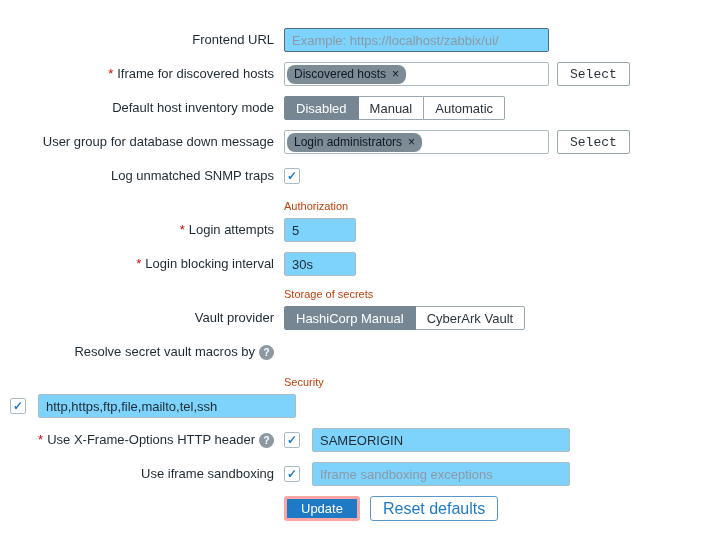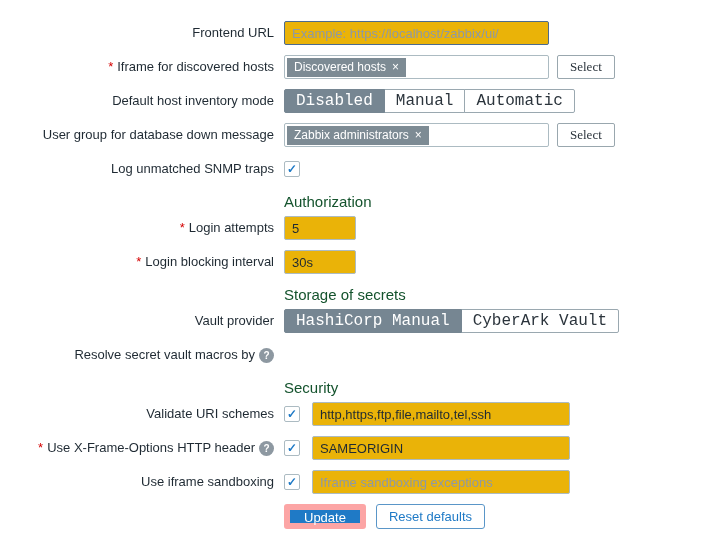--- a/index.html
+++ b/index.html
@@ -1,85 +1,85 @@
 <!DOCTYPE html>
 <html><head>
 <meta charset="utf-8">
 <style>
   html,body { margin:0; padding:0; }
   body {
     width:704px; height:556px; background:#ffffff; overflow:hidden;
     font-family:"Liberation Sans", sans-serif; font-size:13px; color:#1f2a33;
   }
-  .page { padding-top:21px; }
+  .page { padding-top:28px; }
   .row { display:flex; align-items:center; margin-bottom:10px; min-height:24px; }
   .label-col {
     width:274px; flex-shrink:0; display:flex; justify-content:flex-end;
     align-items:center; gap:4px; text-align:right; line-height:16px;
   }
   .field-col { margin-left:10px; display:flex; align-items:center; gap:8px; }
   .field-col.cb-gap { gap:12px; }
   .req { color:#d40000; }
   .help-icon {
     width:15px; height:15px; border-radius:50%; background:#8d98a1; color:#fff;
     font-size:10px; line-height:15px; text-align:center; display:inline-block;
     flex-shrink:0; cursor:pointer; font-weight:bold;
   }
   .text-input {
     box-sizing:border-box; height:24px; border:1px solid #acbbc2; border-radius:2px;
     padding:0 7px; font-family:"Liberation Sans", sans-serif; font-size:13px;
-    color:#1f2a33; background:#eab308; outline:none;
+    color:#1f2a33; background:#7dd3fc; outline:none;
   }
   .text-input::placeholder { color:#8d99a6; opacity:1; }
   .text-input.focused { border:1px solid #4c6b8f; }
   .w-wide { width:265px; }
   .w-small { width:72px; }
   .w-sec { width:258px; }
   .multiselect {
     box-sizing:border-box; width:265px; height:24px; border:1px solid #acbbc2;
     border-radius:2px; display:flex; align-items:center; padding:0 2px; background:#fff;
   }
   .chip {
-    background:#7d8b94; color:#ffffff; border-radius:0; height:19px;
+    background:#7d8b94; color:#0f172a; border-radius:8px; height:19px;
     display:inline-flex; align-items:center; padding:0 7px; gap:6px; font-size:12px;
     cursor:pointer; white-space:nowrap;
   }
   .chip .x { cursor:pointer; font-size:12px; line-height:1; }
   .btn-secondary {
     box-sizing:border-box; height:24px; padding:0 12px; background:#fff;
     border:1px solid #99a7ae; border-radius:2px; color:#2b343c;
-    font-family:Liberation Serif, serif; font-size:13px; cursor:pointer;
+    font-family:Liberation Mono, monospace; font-size:13px; cursor:pointer;
   }
   .segmented { display:flex; }
   .seg {
     box-sizing:border-box; height:24px; padding:0 11px; background:#fff;
-    border:1px solid #9aa8b0; margin-left:-1px; color:#2b343c; font-size:16px;
-    display:flex; align-items:center; cursor:pointer; white-space:nowrap;font-family:Liberation Mono, monospace;
+    border:1px solid #9aa8b0; margin-left:-1px; color:#2b343c; font-size:13px;
+    display:flex; align-items:center; cursor:pointer; white-space:nowrap;
   }
   .seg:first-child { margin-left:0; border-radius:2px 0 0 2px; }
   .seg:last-child { border-radius:0 2px 2px 0; }
   .seg.selected { background:#768692; border-color:#768692; color:#fff; position:relative; z-index:1; }
   .seg.altbg { background:#e0eef9; }
   .checkbox {
     box-sizing:border-box; width:16px; height:16px; border:1px solid #acbbc2;
     border-radius:2px; background:#fff; display:inline-flex; align-items:center;
     justify-content:center; color:#1f7ac6; font-weight:bold; font-size:12px;
     flex-shrink:0; cursor:pointer; line-height:1;
   }
-  .header-row { margin:12px 0 6px 284px; font-size:15px; color:#14532d; }
+  .header-row { margin:12px 0 6px 284px; font-size:11px; color:#c2410c; }
   .footer-row { margin-left:284px; display:flex; gap:10px; margin-top:0; }
   .btn-primary {
     box-sizing:border-box; height:25px; padding:0 14px; background:#1f7ac6;
-    color:#fff; border:6px solid #fca5a5; border-radius:3px;
+    color:#fff; border:3px solid #fca5a5; border-radius:3px;
     font-family:"Liberation Sans", sans-serif; font-size:13px; cursor:pointer;
   }
   .btn-outline {
     box-sizing:border-box; height:25px; padding:0 12px; background:#fff;
     color:#1f7ac6; border:1px solid #5a96c8; border-radius:3px;
-    font-family:"Liberation Sans", sans-serif; font-size:13px; cursor:pointer;
+    font-family:"Liberation Sans", sans-serif; font-size:16px; cursor:pointer;
   }
 </style>
 </head>
 <body>
 
 <div class="page">
 
   <div class="row">
     <div class="label-col">
       <span>Frontend URL</span>
@@ -118,21 +118,21 @@
     </div>
   </div>
 
   <div class="row">
     <div class="label-col">
       <span>User group for database down message</span>
     </div>
     <div class="field-col">
       <div class="multiselect">
         <span class="chip">
-          <span>Zabbix administrators</span>
+          <span>Login administrators</span>
           <span class="x">×</span>
         </span>
       </div>
       <button class="btn-secondary">Select</button>
     </div>
   </div>
 
   <div class="row">
     <div class="label-col">
       <span>Log unmatched SNMP traps</span>
@@ -183,23 +183,20 @@
   <div class="row">
     <div class="label-col">
       <span>Resolve secret vault macros by</span>
       <span class="help-icon">?</span>
     </div>
   </div>
 
   <div class="header-row">Security</div>
 
   <div class="row">
-    <div class="label-col">
-      <span>Validate URI schemes</span>
-    </div>
     <div class="field-col cb-gap">
       <span class="checkbox">
         <span>✓</span>
       </span>
       <input type="text" class="text-input w-sec" value="http,https,ftp,file,mailto,tel,ssh" style="">
     </div>
   </div>
 
   <div class="row">
     <div class="label-col">

